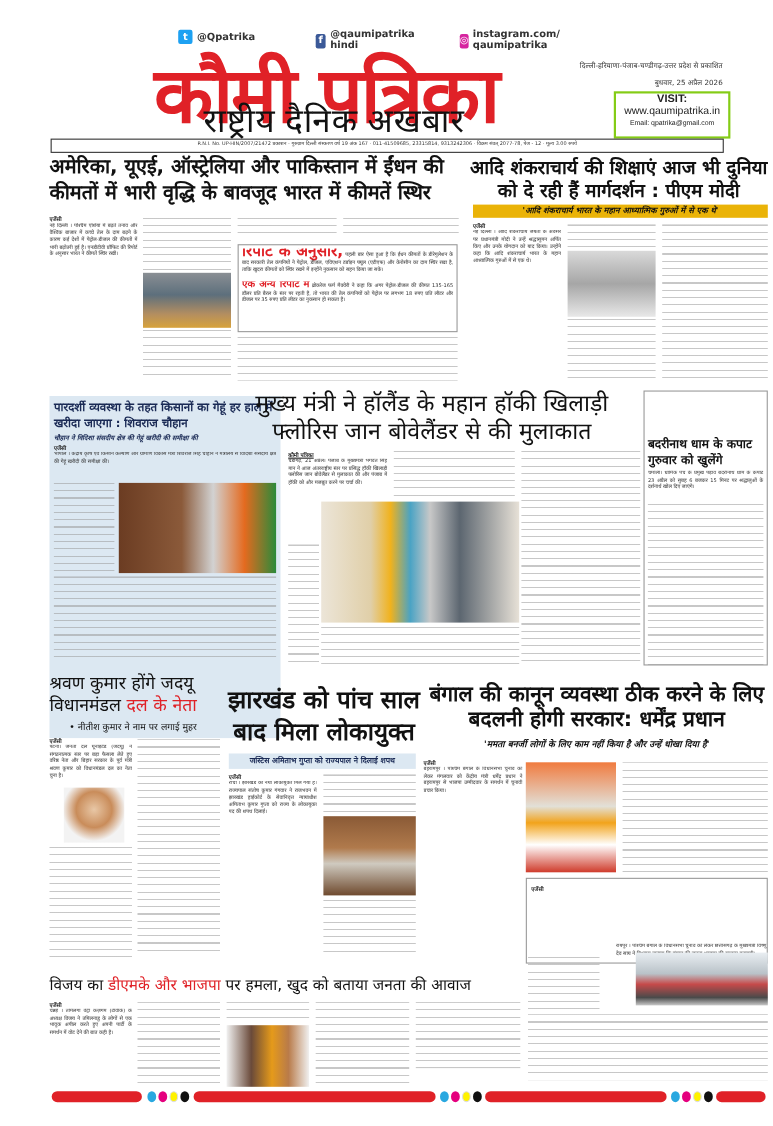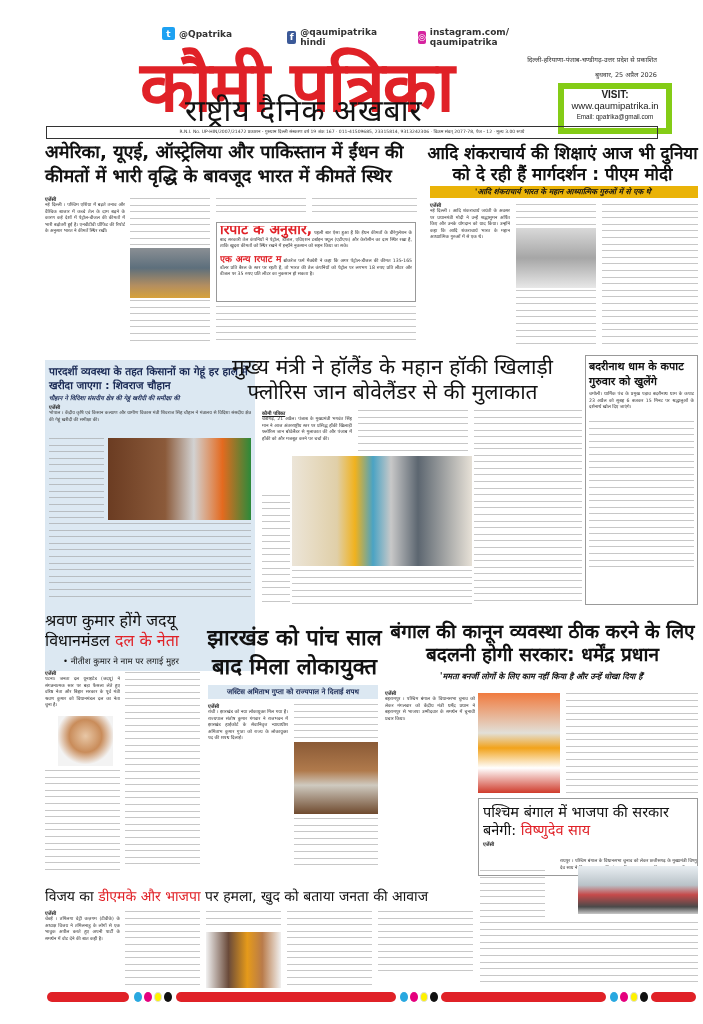--- a/index.html
+++ b/index.html
@@ -2,21 +2,21 @@
 <html><head>
 <meta charset="utf-8">
 <style>
   html,body{margin:0;padding:0;background:#fff;}
   body{width:703px;height:1024px;position:relative;overflow:hidden;font-family:"DejaVu Sans",sans-serif;color:#222;}
   .abs{position:absolute;}
   .social{display:flex;align-items:center;gap:4px;font-size:9px;font-weight:bold;color:#333;line-height:10px;}
   .sicon{width:13px;height:13px;border-radius:2px;display:inline-flex;align-items:center;justify-content:center;color:#fff;font-size:9px;font-weight:bold;}
   .masthead{color:#e02127;font-family:"DejaVu Serif",serif;font-weight:900;font-size:70px;line-height:70px;letter-spacing:-2px;}
   .subtitle{font-family:Liberation Serif, serif;font-size:30px;color:#111;line-height:32px;letter-spacing:1px;}
-  .visitbox{border:6px solid #84cc16;text-align:center;font-family:"Liberation Sans",sans-serif;}
+  .visitbox{border:2px solid #84cc16;text-align:center;font-family:"Liberation Sans",sans-serif;}
   .rni{border:1px solid #333;font-size:4.5px;line-height:10px;text-align:center;color:#333;white-space:nowrap;overflow:hidden;}
   .hl{font-family:"DejaVu Sans",sans-serif;color:#111;font-weight:bold;line-height:1.2;}
   .hl-light{font-family:"DejaVu Sans",sans-serif;color:#111;font-weight:normal;line-height:1.2;}
   .red{color:#e02127;}
   .body-text{font-size:4.6px;line-height:6.6px;color:#333;text-align:justify;overflow:hidden;}
   .photo{background:linear-gradient(135deg,#9aa3a8,#6d7479 40%,#c9b9a5 70%,#7f6a55);}
   .boxed{border:1px solid #999;}
   .yellow-bar{background:#eab308;font-style:italic;font-weight:bold;color:#111;text-align:center;}
   .blue-box{background:#dce8f2;}
   .fake-lines{background-image:repeating-linear-gradient(to bottom,#9a9a9a 0 1px,transparent 1px 6.6px);opacity:.55;}
@@ -98,21 +98,21 @@
   <div class="body-text" style="height:80px;">चंडीगढ़, 21 अप्रैल। पंजाब के मुख्यमंत्री भगवंत सिंह मान ने आज अंतरराष्ट्रीय स्तर पर प्रसिद्ध हॉकी खिलाड़ी फ्लोरिस जान बोवेलैंडर से मुलाकात की और पंजाब में हॉकी को और मजबूत करने पर चर्चा की।</div>
 </div>
 <div class="abs fake-lines" style="left:262px;top:495px;width:28px;height:110px;"></div>
 <div class="abs fake-lines" style="left:358px;top:410px;width:110px;height:42px;"></div>
 <div class="abs fake-lines" style="left:474px;top:410px;width:108px;height:35px;"></div>
 <div class="abs photo" style="left:292px;top:456px;width:180px;height:110px;background:linear-gradient(90deg,#ece5d8 0%,#e0cfa8 25%,#f0b21e 35%,#4aa3c4 45%,#c8c8c8 55%,#5c6670 70%,#e7e1d7 100%);"></div>
 <div class="abs fake-lines" style="left:474px;top:448px;width:108px;height:158px;"></div>
 <div class="abs fake-lines" style="left:292px;top:570px;width:180px;height:36px;"></div>
 
 <div class="abs boxed" style="left:585px;top:355px;width:113px;height:250px;padding:3px;box-sizing:border-box;">
-  <div class="hl" style="font-size:11px;line-height:15px;">बदरीनाथ धाम के कपाट गुरुवार को खुलेंगे</div>
+  <div class="hl" style="font-size:11px;line-height:15px;margin-top:37px;">बदरीनाथ धाम के कपाट गुरुवार को खुलेंगे</div>
   <div class="body-text" style="height:30px;margin-top:2px;">चमोली। धार्मिक पंच के प्रमुख पड़ाव बदरीनाथ धाम के कपाट 23 अप्रैल को सुबह 6 बजकर 15 मिनट पर श्रद्धालुओं के दर्शनार्थ खोल दिए जाएंगे।</div>
   <div class="fake-lines" style="height:150px;"></div>
 </div>
 
 <div class="abs hl-light" style="left:45px;top:611px;width:160px;font-size:16px;line-height:20px;">
   <span>श्रवण कुमार होंगे जदयू विधानमंडल</span>
   <span class="red">दल के नेता</span>
 </div>
 <div class="abs" style="left:63px;top:655px;width:160px;font-size:8.5px;font-weight:normal;color:#111;">• नीतीश कुमार ने नाम पर लगाई मुहर</div>
 <div class="abs" style="left:45px;top:670px;width:75px;">
@@ -136,24 +136,20 @@
 <div class="abs hl" style="left:385px;top:620px;width:315px;font-size:19px;line-height:23px;text-align:center;">बंगाल की कानून व्यवस्था ठीक करने के लिए बदलनी होगी सरकार: धर्मेंद्र प्रधान</div>
 <div class="abs" style="left:385px;top:670px;width:315px;font-size:8px;font-style:italic;font-weight:bold;text-align:center;color:#111;">'ममता बनर्जी लोगों के लिए काम नहीं किया है और उन्हें धोखा दिया है'</div>
 <div class="abs" style="left:385px;top:690px;width:90px;">
   <div style="font-size:5px;font-weight:bold;">एजेंसी</div>
   <div class="body-text" style="height:110px;">बहरामपुर । पश्चिम बंगाल के विधानसभा चुनाव को लेकर मंगलवार को केंद्रीय मंत्री धर्मेंद्र प्रधान ने बहरामपुर से भाजपा उम्मीदवार के समर्थन में चुनावी प्रचार किया।</div>
 </div>
 <div class="abs photo" style="left:478px;top:693px;width:82px;height:100px;background:linear-gradient(180deg,#f07b3f,#e2e0d8 40%,#f2a31b 55%,#ffffff 75%,#cf3b2b);"></div>
 <div class="abs fake-lines" style="left:566px;top:693px;width:132px;height:100px;"></div>
 
 <div class="abs boxed" style="left:478px;top:798px;width:220px;height:78px;padding:4px;box-sizing:border-box;">
-  <div class="hl-light" style="font-size:14.5px;line-height:18px;">
-    <span>पश्चिम बंगाल में भाजपा की सरकार बनेगी:</span>
-    <span class="red">विष्णुदेव साय</span>
-  </div>
   <div style="font-size:5px;font-weight:bold;margin-top:2px;">एजेंसी</div>
 </div>
 <div class="abs" style="left:560px;top:858px;width:138px;font-size:4.6px;line-height:6.6px;color:#333;overflow:hidden;height:12px;">रायपुर । पश्चिम बंगाल के विधानसभा चुनाव को लेकर छत्तीसगढ़ के मुख्यमंत्री विष्णु देव साय ने विश्वास जताया कि बंगाल की जनता भाजपा की सरकार बनाएगी।</div>
 <div class="abs fake-lines" style="left:480px;top:870px;width:65px;height:50px;"></div>
 <div class="abs photo" style="left:578px;top:866px;width:120px;height:48px;background:linear-gradient(180deg,#e9eef2,#b9c2c8 40%,#c64a4a 60%,#4a4a4a 85%,#c9c9c9);"></div>
 <div class="abs fake-lines" style="left:480px;top:922px;width:218px;height:60px;"></div>
 
 <div class="abs hl-light" style="left:45px;top:885px;width:430px;font-size:14px;line-height:22px;white-space:nowrap;">
   <span>विजय का</span>
   <span class="red">डीएमके और भाजपा</span>

